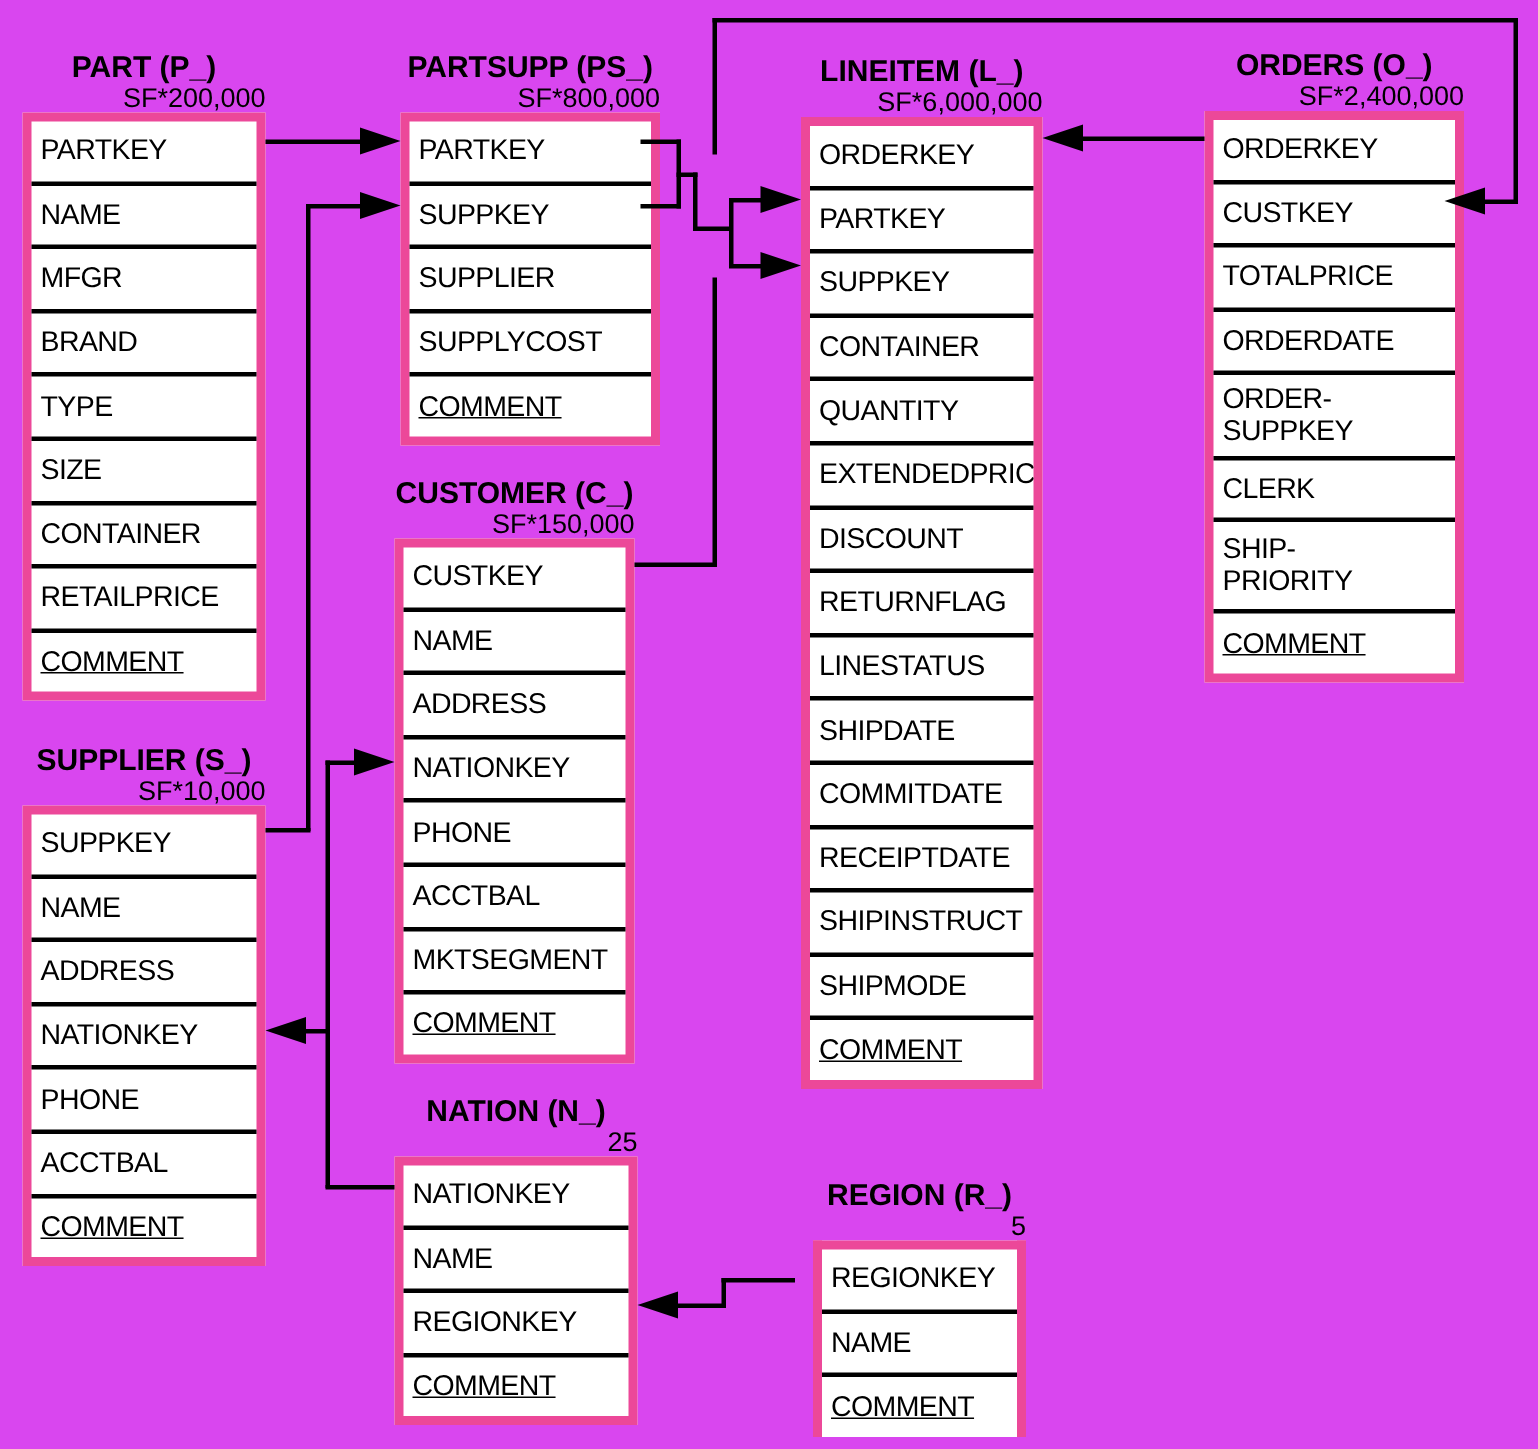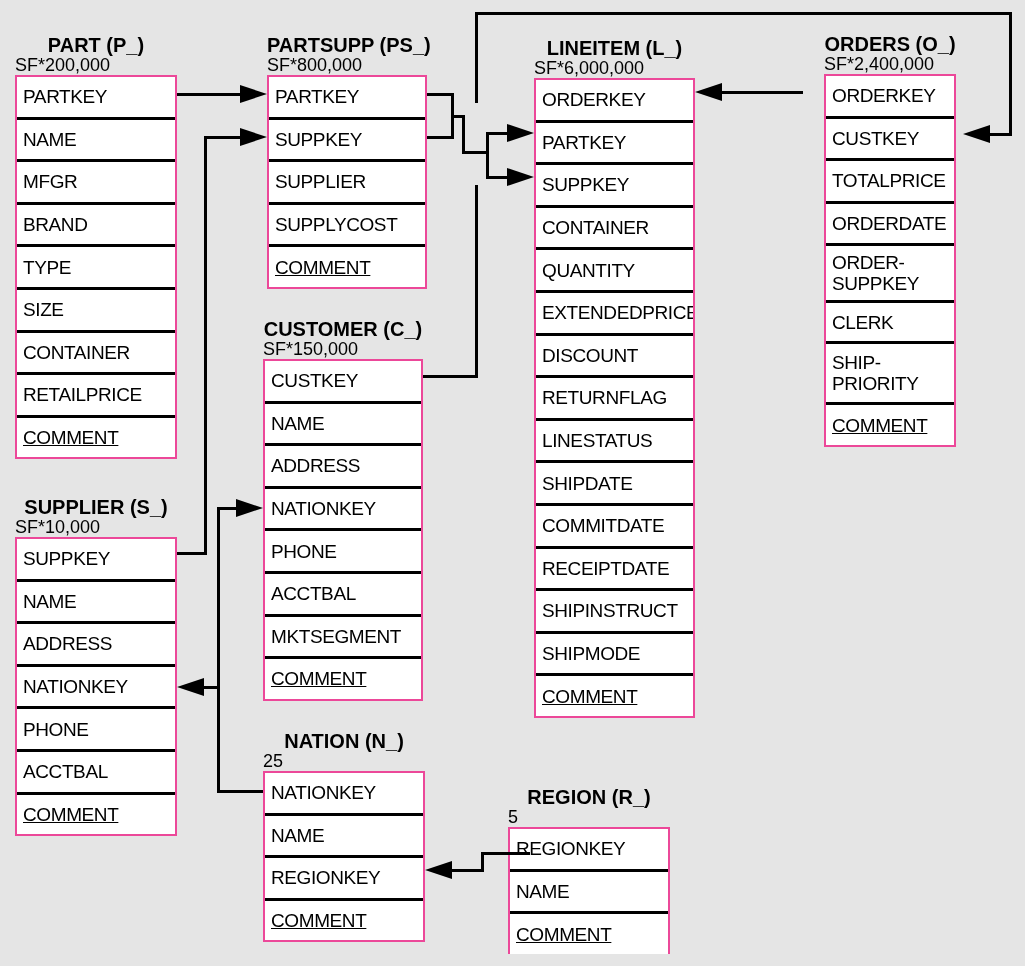--- a/index.html
+++ b/index.html
@@ -1,39 +1,39 @@
 <!DOCTYPE html>
 <html><head>
 <meta charset="utf-8">
 <style>
   html,body{margin:0;padding:0;background:#ffffff;}
   #canvas{
-    position:relative;width:1025px;height:966px;background:#e5e5e5;
+    position:relative;width:1025px;height:966px;background:#d946ef;
     font-family:"Liberation Sans","DejaVu Sans",sans-serif;color:#000;
     overflow:hidden;
   }
   
   .tbl{position:absolute;}
   .t-title{font-weight:bold;font-size:20px;line-height:22px;text-align:center;white-space:nowrap;}
-  .t-sub{font-size:18px;line-height:19px;text-align:left;white-space:nowrap;}
-  .t-box{border:2px solid #ec4899;background:#fff;margin-top:0;}
+  .t-sub{font-size:18px;line-height:19px;text-align:right;white-space:nowrap;}
+  .t-box{border:6px solid #ec4899;background:#fff;margin-top:0;}
   .tr{
     box-sizing:border-box;height:42.6px;border-bottom:3px solid #000;
     display:flex;align-items:center;padding-left:6px;
     font-size:19px;line-height:21px;letter-spacing:-0.4px;white-space:pre-line;overflow:hidden;
   }
   .tr:last-child{border-bottom:none;height:39.6px;text-decoration:underline;}
   #part     {left:15px;  top:34px;  width:162px;}
-  #partsupp {left:267px; top:34px;  width:160px;}
+  #partsupp {left:267px; top:34px;  width:173px;}
   #lineitem {left:534px; top:37px;  width:161px;}
-  #orders   {left:803px; top:33px;  width:132px;margin-left:21px;}
+  #orders   {left:803px; top:33px;  width:173px;}
   #customer {left:263px; top:318px; width:160px;}
   #supplier {left:15px;  top:496px; width:162px;}
   #nation   {left:263px; top:730px; width:162px;}
-  #region   {left:508px; top:786px; width:162px;}
+  #region   {left:542px; top:786px; width:142px;}
   #region .t-box{border-bottom:none;}
   #region .tr:last-child{height:40px;}
   
   .h,.v{position:absolute;background:#000;}
   .h{height:3px;}
   .v{width:3px;}
   .ar,.al{position:absolute;width:0;height:0;border-top:9px solid transparent;border-bottom:9px solid transparent;}
   .ar{border-left:27px solid #000;}   
   .al{border-right:27px solid #000;}  
 </style>

